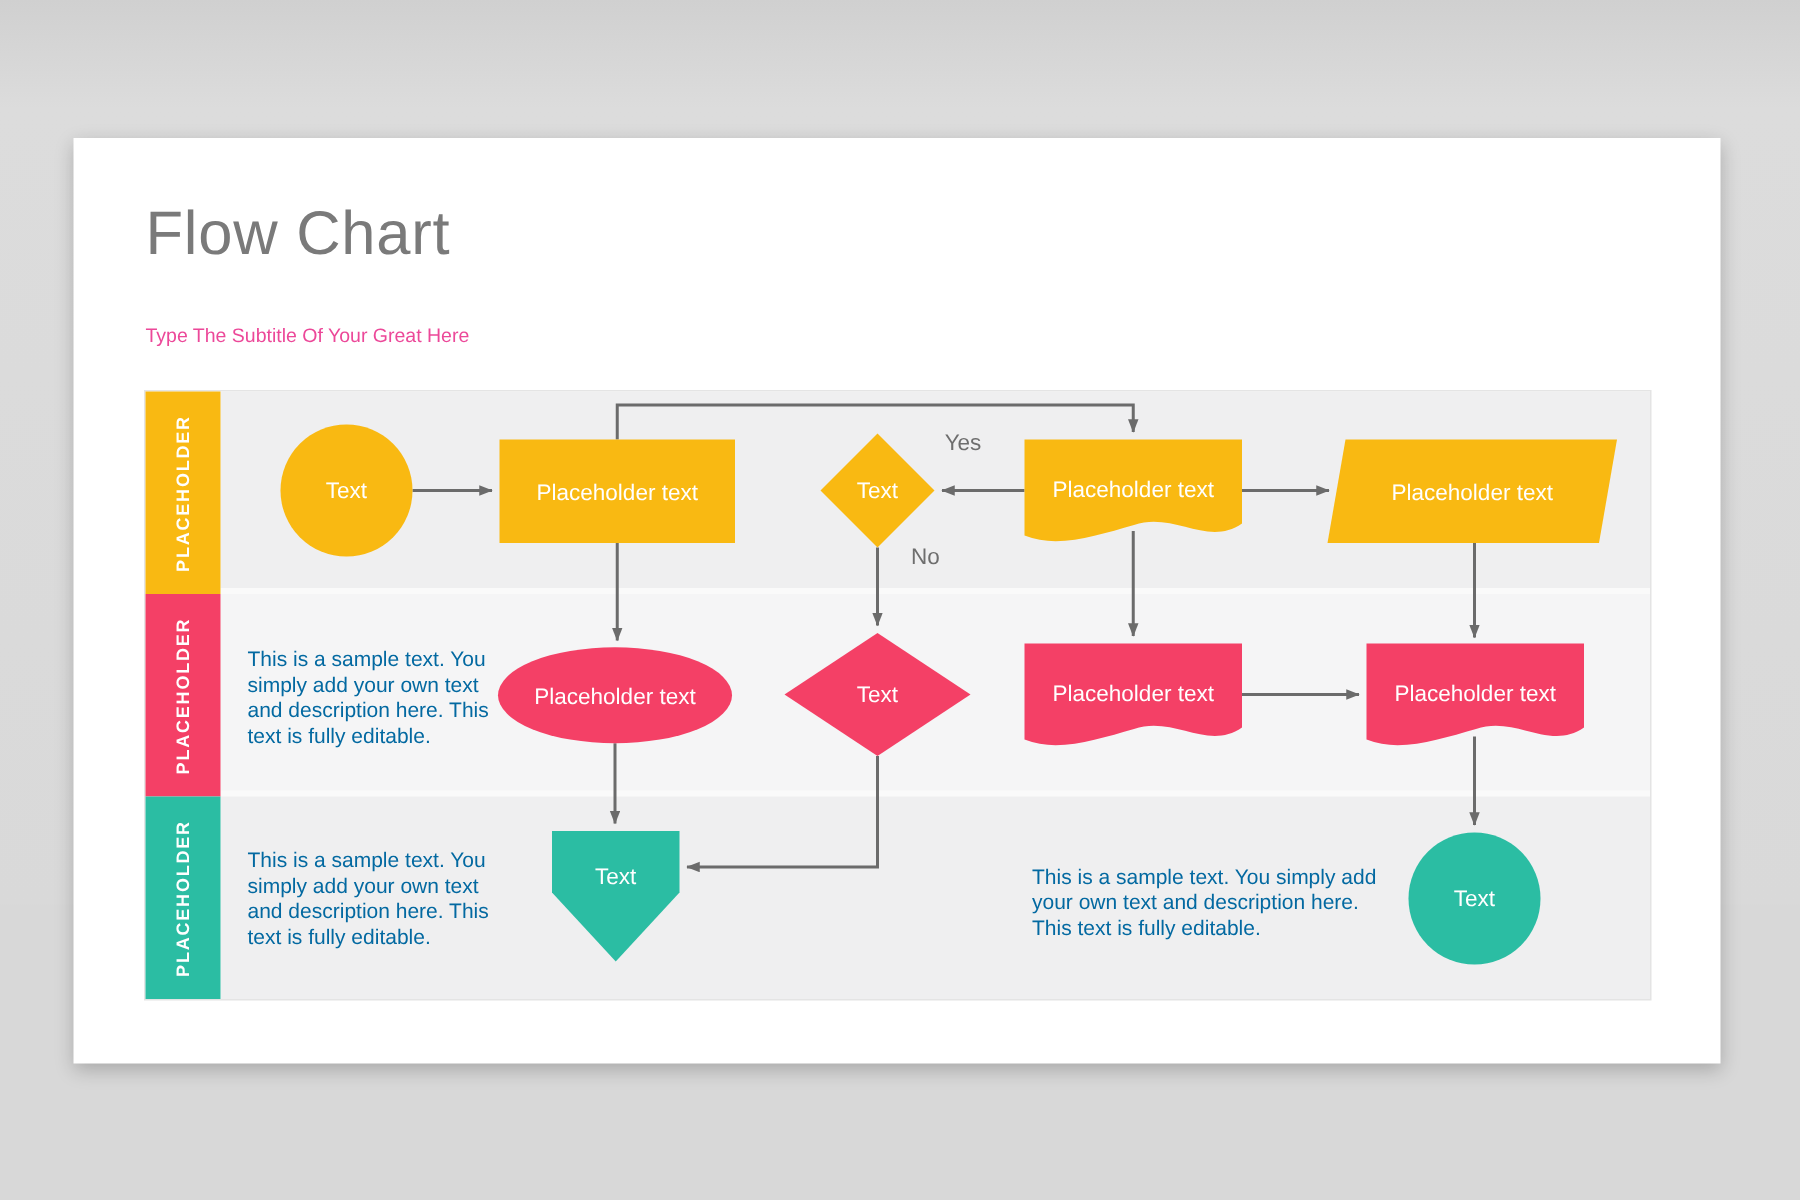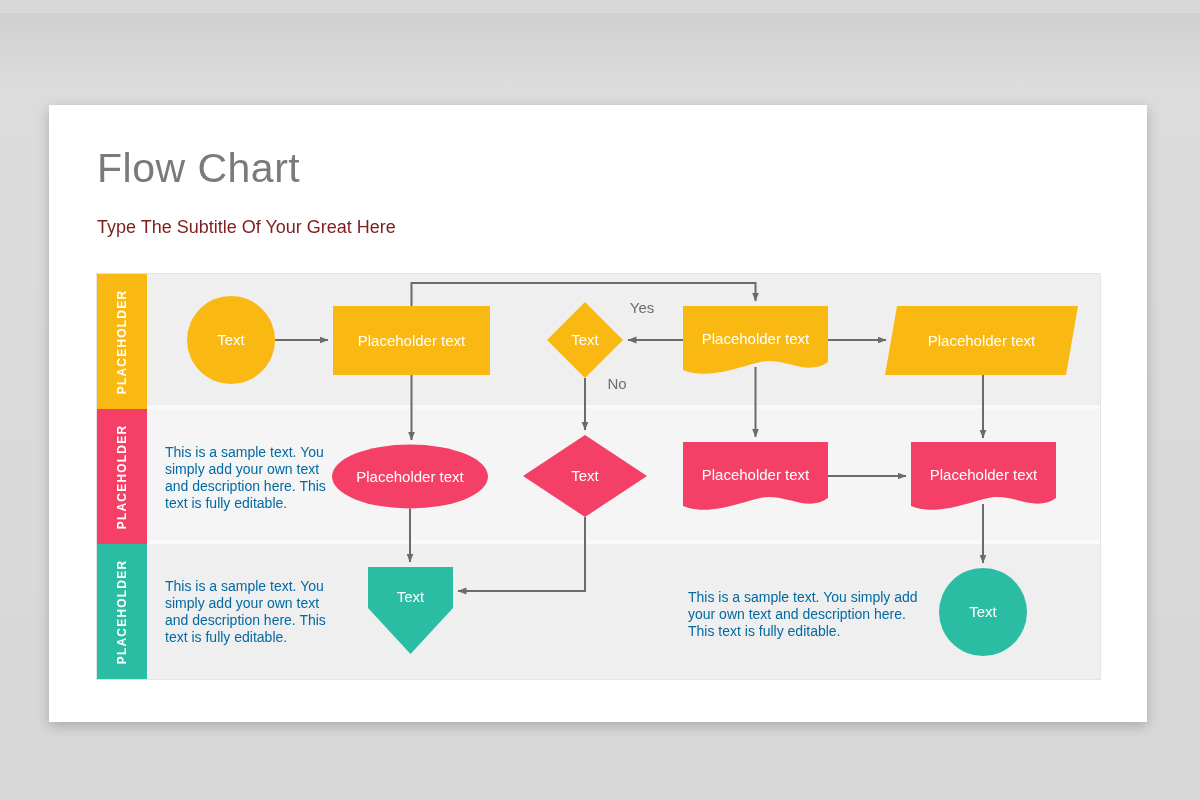--- a/index.html
+++ b/index.html
@@ -1,20 +1,20 @@
 <!DOCTYPE html>
 <html><head>
 <meta charset="utf-8">
 <style>
   html,body{margin:0;padding:0;}
   body{width:1200px;height:800px;background:#d8d8d8;font-family:"Liberation Sans", sans-serif;overflow:hidden;}
-  .page{position:relative;width:1200px;height:603px;background:linear-gradient(#d0d0d0,#dcdcdc 12%,#d9d9d9);margin-top:13px;}
+  .page{position:relative;width:1200px;height:603px;background:linear-gradient(#d0d0d0,#dcdcdc 12%,#d9d9d9);}
   .slide{position:absolute;left:49px;top:92px;width:1098px;height:617px;background:#ffffff;box-shadow:0 4px 12px rgba(0,0,0,0.22);}
   .title{position:absolute;left:48px;top:40px;font-size:41px;color:#7a7a7a;letter-spacing:.5px;}
-  .subtitle{position:absolute;left:48px;top:112px;font-size:18px;color:#7f1d1d;}
+  .subtitle{position:absolute;left:48px;top:124px;font-size:13px;color:#ec4899;}
   .flow{position:absolute;left:48px;top:169px;width:1003px;height:405px;background:#fafafa;outline:1px solid #e4e4e4;}
   .rowbg{position:absolute;left:50px;width:953px;}
   .rowbg.r1{top:0;height:131px;background:#efeff0;}
   .rowbg.r2{top:135px;height:131px;background:#f5f5f6;}
   .rowbg.r3{top:270px;height:135px;background:#efeff0;}
   .band{position:absolute;left:0;width:50px;height:135px;display:flex;align-items:center;justify-content:center;}
   .band.b1{top:0;} .band.b2{top:135px;} .band.b3{top:270px;}
   .band span{transform:rotate(-90deg);white-space:nowrap;color:#ffffff;font-size:12px;font-weight:bold;letter-spacing:1.2px;}
   .para{position:absolute;font-size:14px;line-height:17px;color:#0369a1;}
   .p1{left:68px;top:170px;width:172px;}

